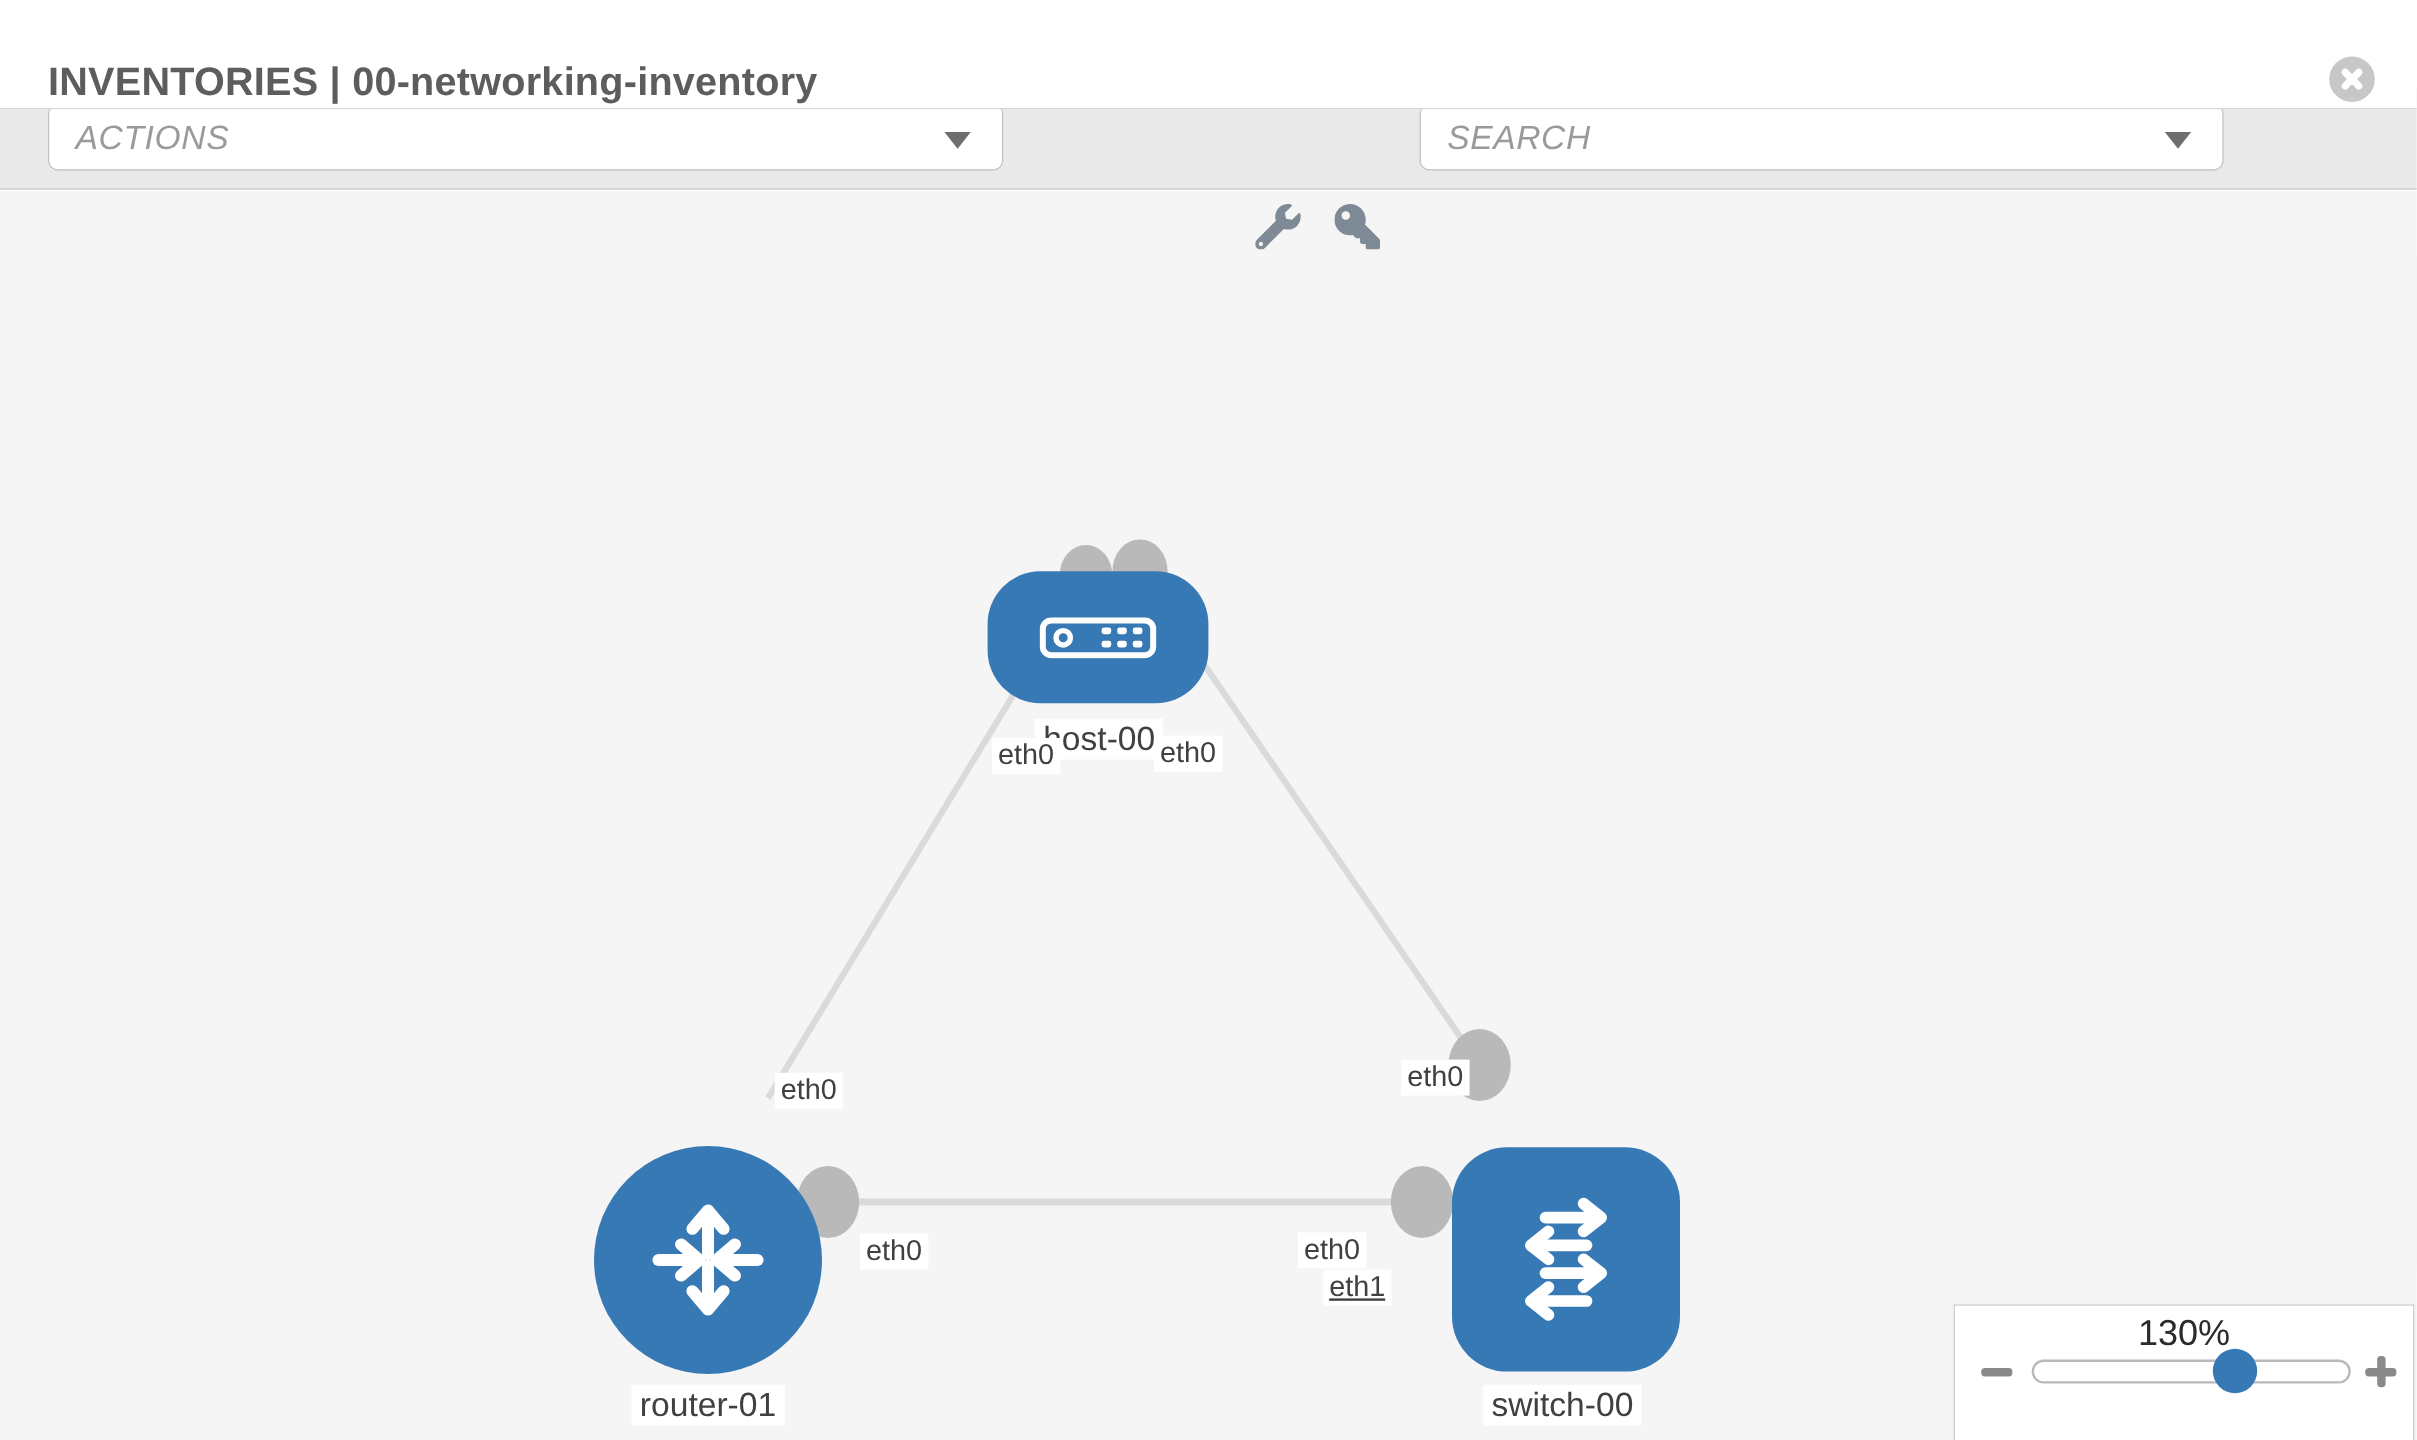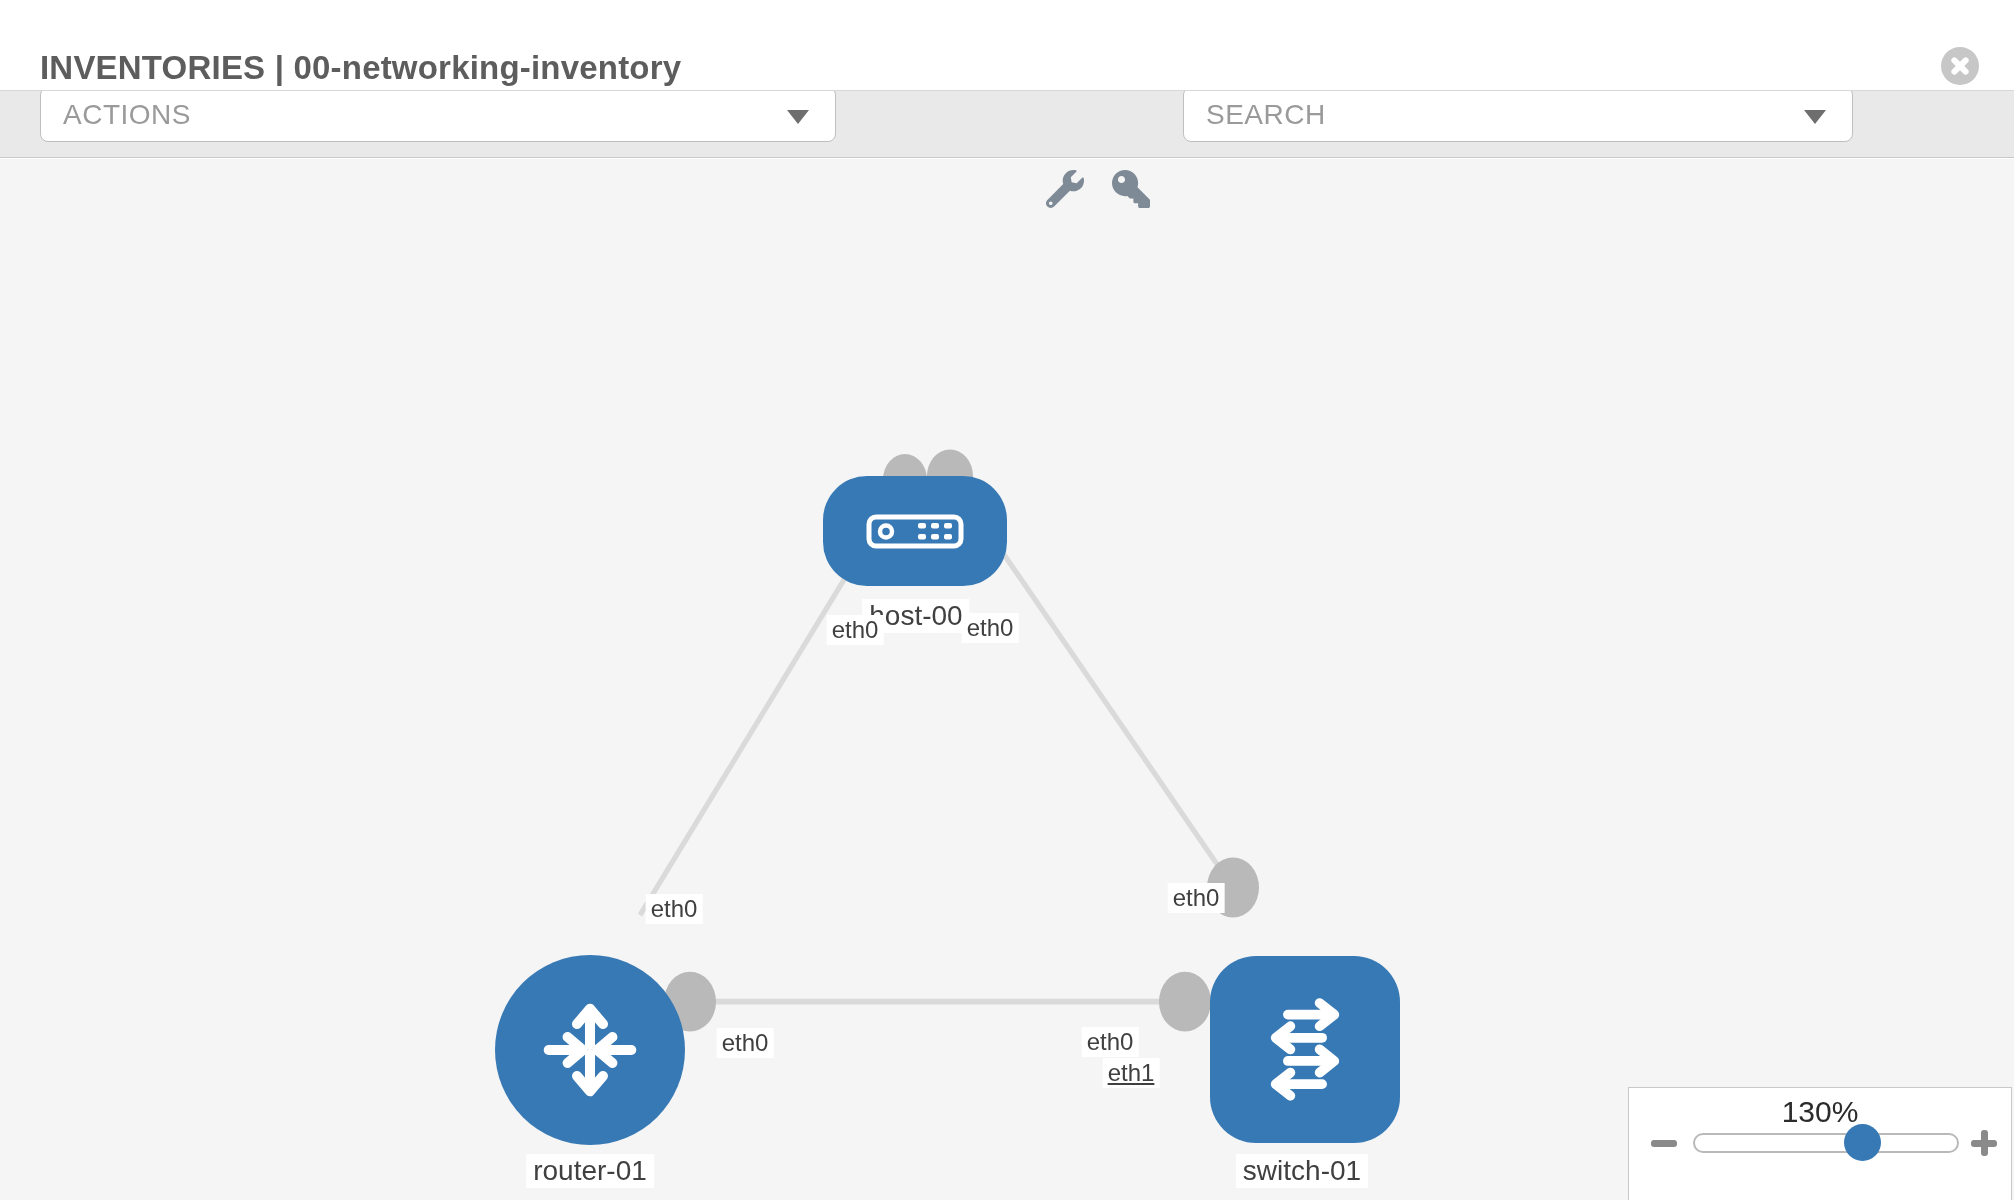--- a/index.html
+++ b/index.html
@@ -12,21 +12,21 @@
             border-bottom:1px solid #d8d8d8; z-index:10;margin-top:32px; }
   .title { position:absolute; left:40px; top:0; line-height:72px; font-size:33px;
            font-weight:bold; color:#5d5d5d; letter-spacing:.2px; white-space:nowrap; }
   .close-btn { position:absolute; right:35px; top:15px; width:38px; height:38px;
                border-radius:50%; background:#c7c7c7; border:none; cursor:pointer; }
   .xbar { position:absolute; left:8px; top:16px; width:22px; height:6px; background:#fff; border-radius:3px; }
   .b1 { transform:rotate(45deg); } .b2 { transform:rotate(-45deg); }
 
   
   .toolbar { position:absolute; left:0; top:73px; width:100%; height:85px; background:#e9e9e9;
-             border-bottom:1px solid #c9c9c9; z-index:9; }
+             border-bottom:1px solid #c9c9c9; z-index:9;font-style:italic; }
   .select { position:absolute; top:14px; height:55px; background:#fff;
             border:1px solid #bfbfbf; border-radius:8px; cursor:pointer; }
   .sel-label { position:absolute; left:22px; top:50%; transform:translateY(-50%);
                font-size:28px; color:#9a9a9a; letter-spacing:.5px; }
   .caret { position:absolute; right:26px; top:50%; transform:translateY(-36%);
            width:0; height:0; border-left:11px solid transparent;
            border-right:11px solid transparent; border-top:14px solid #6e6e6e; }
   #actions-select { left:40px;  width:796px; }
   #search-select  { left:1183px; width:670px; }
   .tool-btn { position:absolute; top:95px; width:42px; height:42px; background:transparent;
@@ -164,21 +164,21 @@
           <path d="M38 30.5 L26 40 L38 49.5"></path>
         <path d="M36 59 L70 59"></path>
           <path d="M62 49.5 L74 59 L62 68.5"></path>
         <path d="M64 78 L30 78"></path>
           <path d="M38 68.5 L26 78 L38 87.5"></path>
       </svg>
     </div>
 
     <div class="lbl node-lbl" id="lbl-host">host-00</div>
     <div class="lbl node-lbl" id="lbl-router">router-01</div>
-    <div class="lbl node-lbl" id="lbl-switch">switch-01</div>
+    <div class="lbl node-lbl" id="lbl-switch">switch-00</div>
 
     <div class="lbl if-lbl" id="if-host-left">eth0</div>
     <div class="lbl if-lbl" id="if-host-right">eth0</div>
     <div class="lbl if-lbl" id="if-router-top">eth0</div>
     <div class="lbl if-lbl" id="if-switch-top">eth0</div>
     <div class="lbl if-lbl" id="if-router-right">eth0</div>
     <div class="lbl if-lbl" id="if-switch-under">eth0</div>
     <div class="lbl if-lbl" id="if-switch-over">eth1</div>
   </div>
 

